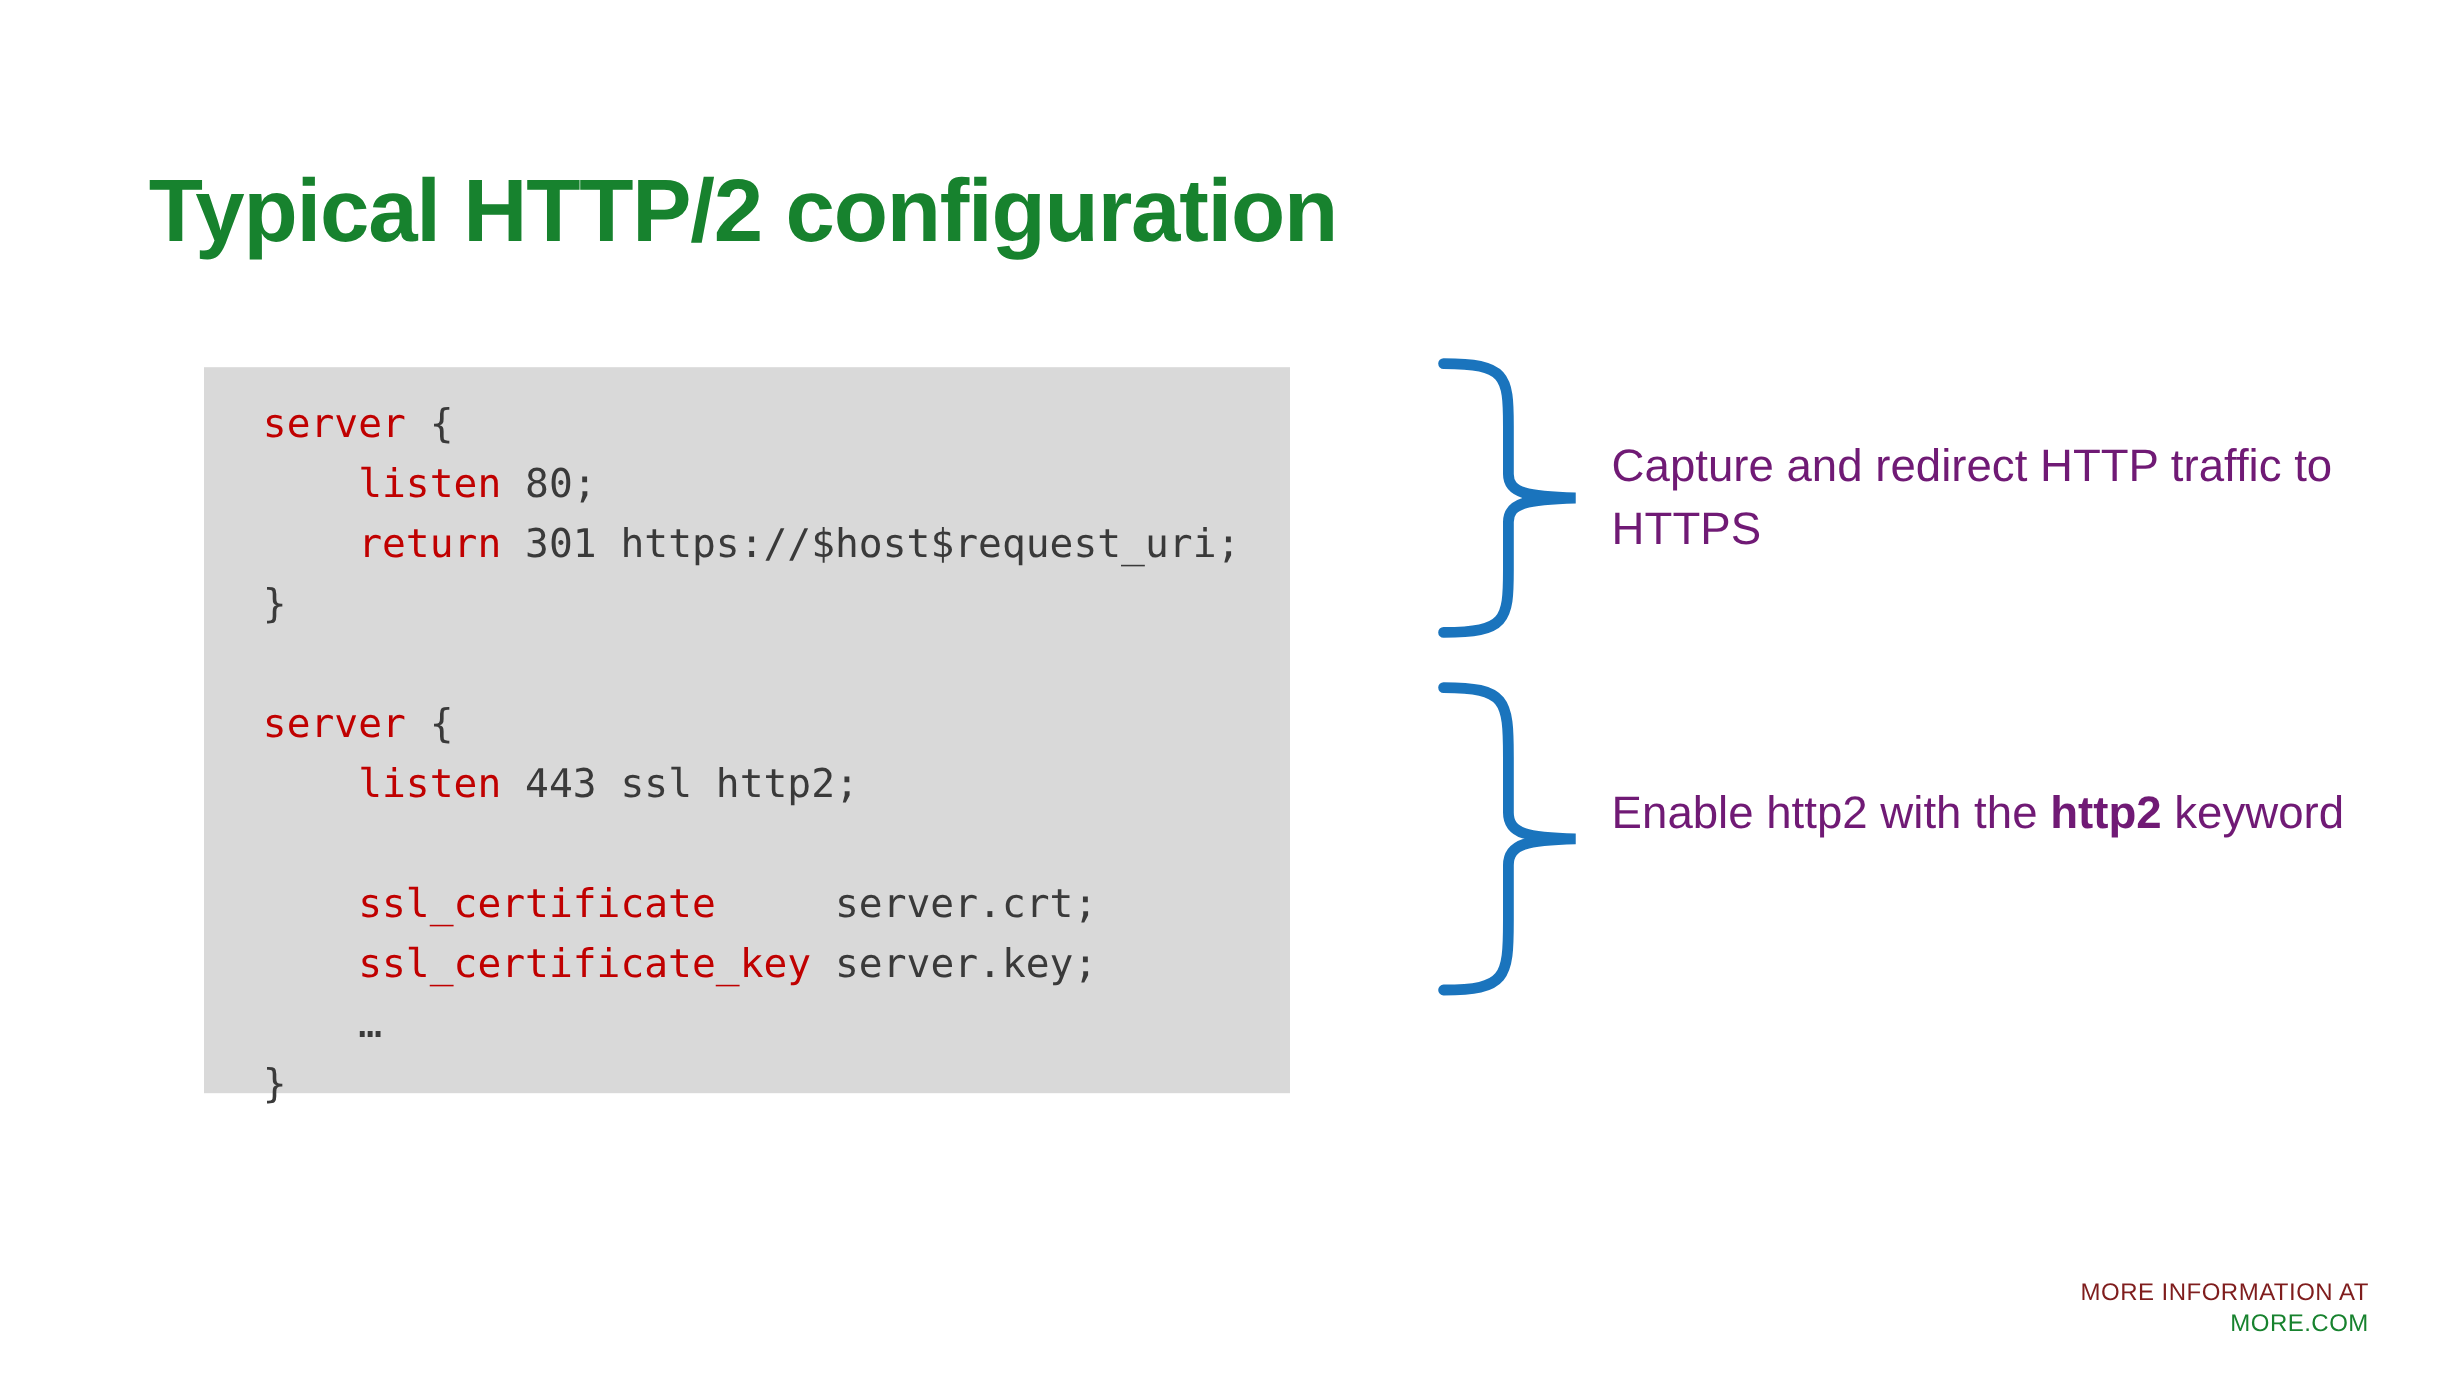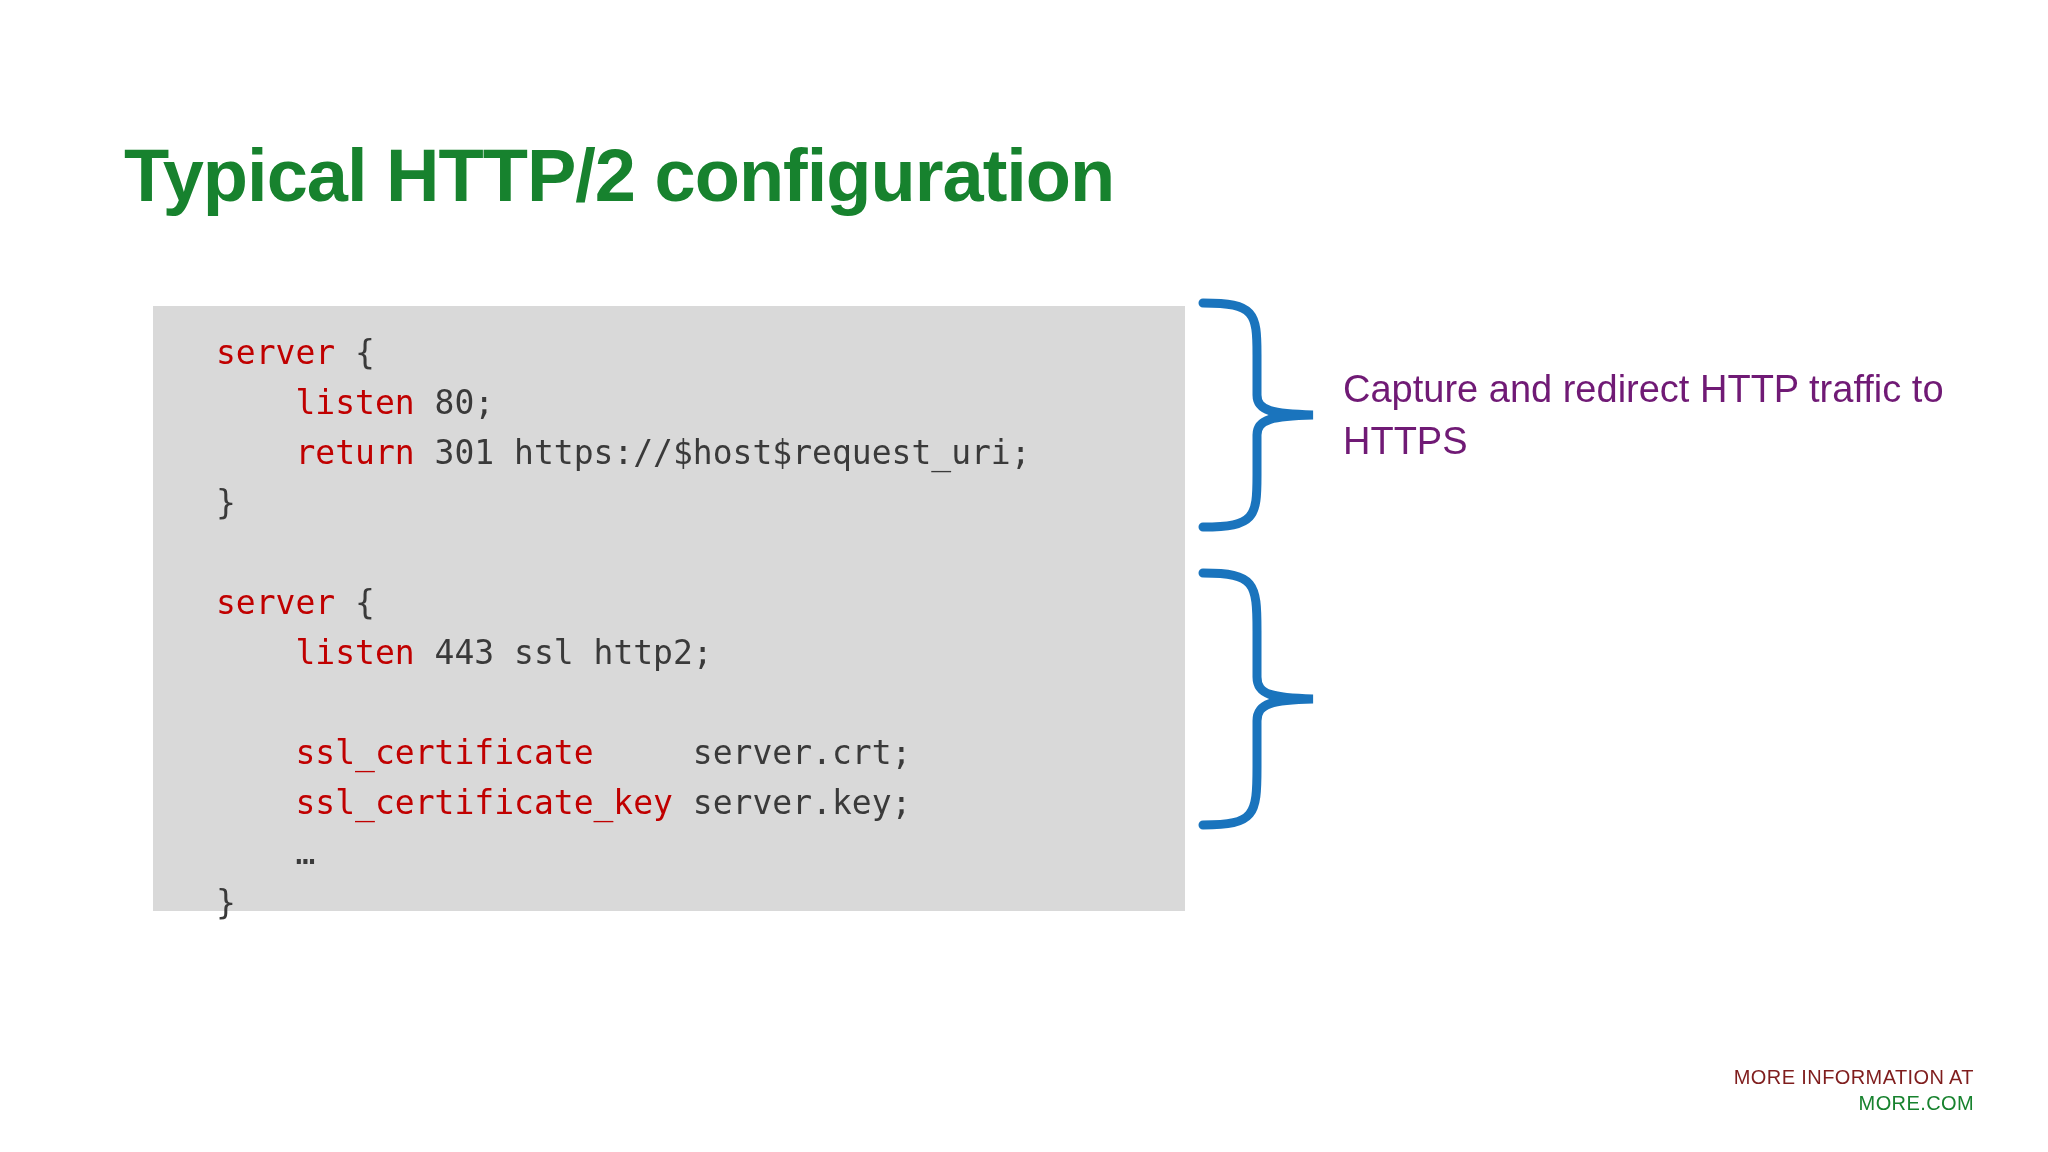--- a/index.html
+++ b/index.html
@@ -30,27 +30,27 @@
     color: #17822e;
     letter-spacing: -1px;
     white-space: nowrap;
     line-height: 1.1;
     margin-top: 39px;
   }
 
   
   .code-block {
     position: absolute;
-    left: 153px;
+    left: 170px;
     top: 306px;
-    width: 1032px;
+    width: 905px;
     height: 605px;
     background: #d9d9d9;
     box-sizing: border-box;
-    padding: 22px 0 0 18px;
+    padding: 22px 0 0 4px;
   }
   .code-inner {
     font-family: "DejaVu Sans Mono", monospace;
     font-size: 33px;
     line-height: 50px;
     white-space: pre;
     padding-left: 45px;
     color: #3a3a3a;
   }
   .code-line {
@@ -124,19 +124,22 @@
 
   <svg class="brace" style="left:1195px; top:565px;" width="140" height="270" viewBox="0 0 140 270">
     <path d="M 8 8 C 60 8, 62 18, 62 66 L 62 112 C 62 130, 78 133, 118 134
              C 78 135, 62 138, 62 156 L 62 202 C 62 250, 60 260, 8 260" fill="none" stroke="#1a74bd" stroke-width="9" stroke-linecap="round"></path>
   </svg>
 
   <div class="annotation ann-1">
     <span>Capture and redirect HTTP traffic to HTTPS</span>
   </div>
 
+  <div class="annotation ann-2">
+    <span>Enable http2 with the </span><b>http2</b><span> keyword</span>
+  </div>
 
   <div class="footer">
     <div class="footer-line1">MORE INFORMATION AT</div>
     <div class="footer-line2">MORE.COM</div>
   </div>
 
 </div>
 
 </body></html>

